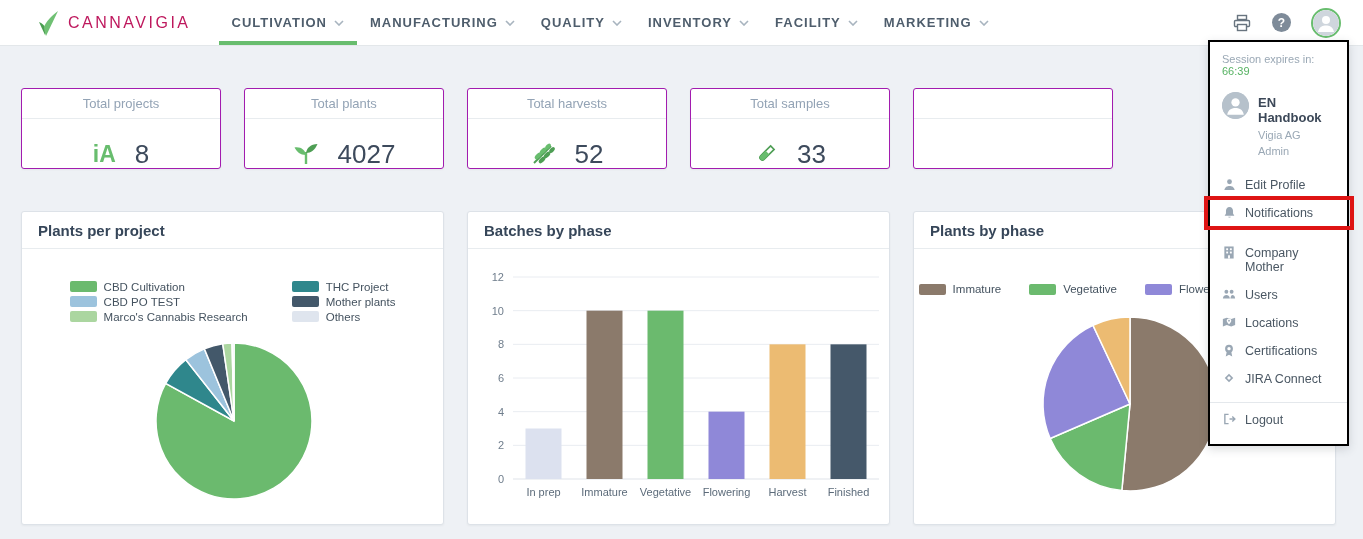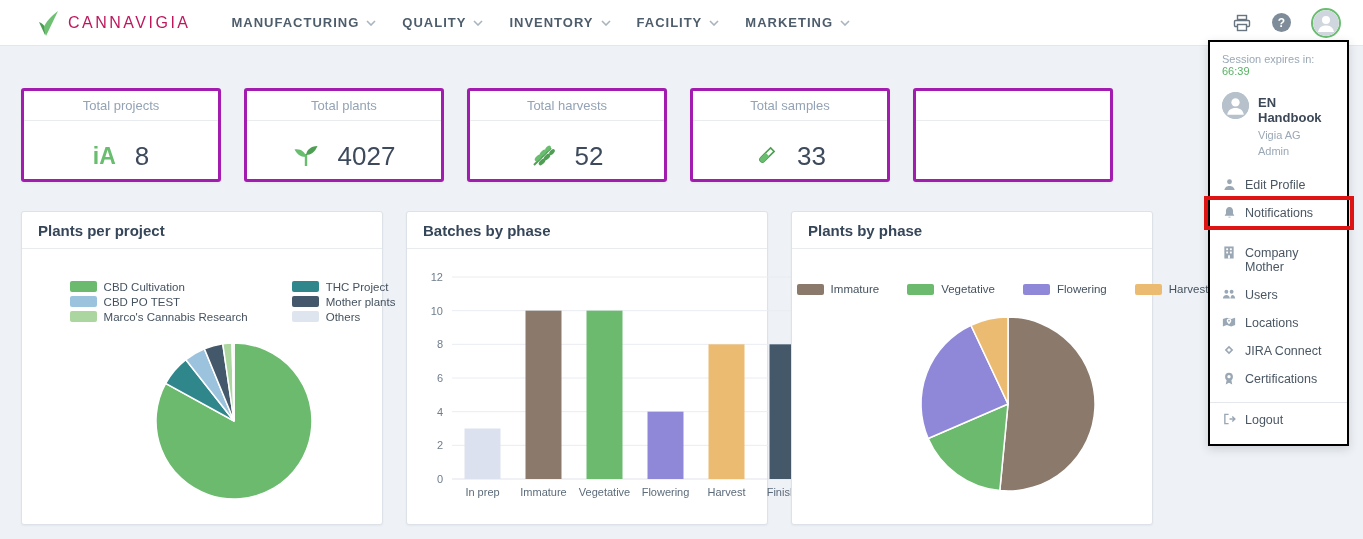--- a/index.html
+++ b/index.html
@@ -31,34 +31,34 @@
     width:19px; height:19px; border-radius:50%; background:#7e8b99;
     color:#fff; font-size:12px; font-weight:bold; display:flex; align-items:center; justify-content:center;
   }
   .avatar-ring {
     width:30px; height:30px; border-radius:50%; border:2px solid #68bd6e;
     background:#fff; display:flex; align-items:center; justify-content:center; overflow:hidden;
   }
   
   .stats-row { position:absolute; left:21px; top:88px; display:flex; gap:23px; }
   .stat-card {
-    width:200px; height:94px; background:#fff; border:3px solid #a21caf;
+    width:200px; height:81px; background:#fff; border:1px solid #a21caf;
     border-radius:3px; box-shadow:0 1px 2px rgba(40,50,60,.05);
   }
   .stat-label {
     height:30px; line-height:29px; text-align:center; font-size:13px;
     color:#93a3b5; border-bottom:1px solid #e8ecef;
   }
   .stat-body { height:70px; display:flex; align-items:center; justify-content:center; gap:19px; }
   .stat-value { font-size:26px; color:#3d4a5c; }
   .iA { font-size:23px; font-weight:800; color:#68bd6e; letter-spacing:0; }
   
   .charts-row { position:absolute; left:21px; top:211px; display:flex; gap:23px; }
   .chart-card {
-    width:362px; height:314px; background:#fff; border:1px solid #dde2e8;
+    width:423px; height:314px; background:#fff; border:1px solid #dde2e8;
     border-radius:3px; box-shadow:0 1px 2px rgba(40,50,60,.05); position:relative;
   }
   .chart-header {
     height:37px; padding:10px 16px; font-size:15px; font-weight:bold; color:#364659;
     border-bottom:1px solid #e8ecef;
   }
   .chart-body { position:absolute; left:0; top:37px; width:421px; height:275px; overflow:hidden; }
   .chart-svg { position:absolute; left:0; top:0; }
   .legend-cols {
     position:absolute; left:0; right:0; top:30px;
@@ -106,20 +106,26 @@
   <div class="logo">
     <span style="display:flex;">
       <svg width="26" height="28" viewBox="0 0 26 28">
         <path d="M5 13 L11 26 L13 21 C10 16 8 14 5 13 Z" fill="#4a9e50"></path>
         <path d="M12 27 L24 2 C17 7 12 13 10 18 C10 21 11 24 12 27 Z" fill="#6fc073"></path>
       </svg>
     </span>
     <span class="brand-text">CANNAVIGIA</span>
   </div>
   <div class="nav-items">
+    <div class="nav-item active">
+      <span>CULTIVATION</span>
+      <svg class="chev" viewBox="0 0 10 6">
+          <polyline points="1,1 5,5 9,1" fill="none" stroke="#a8b4bf" stroke-width="1.6"></polyline>
+        </svg>
+    </div>
     <div class="nav-item">
       <span>MANUFACTURING</span>
       <svg class="chev" viewBox="0 0 10 6">
           <polyline points="1,1 5,5 9,1" fill="none" stroke="#a8b4bf" stroke-width="1.6"></polyline>
         </svg>
     </div>
     <div class="nav-item">
       <span>QUALITY</span>
       <svg class="chev" viewBox="0 0 10 6">
           <polyline points="1,1 5,5 9,1" fill="none" stroke="#a8b4bf" stroke-width="1.6"></polyline>
@@ -399,37 +405,37 @@
         <svg width="14" height="12" viewBox="0 0 16 12">
             <path d="M1 2.5 L5.5 1 L10.5 2.5 L15 1 L15 9.5 L10.5 11 L5.5 9.5 L1 11 Z" fill="#9aa7b4"></path>
             <path d="M8 2 C9.6 2 10.6 3.2 10.6 4.5 C10.6 6 8 8.6 8 8.6 C8 8.6 5.4 6 5.4 4.5 C5.4 3.2 6.4 2 8 2 Z" fill="#fff"></path>
             <circle cx="8" cy="4.5" r="1" fill="#9aa7b4"></circle>
           </svg>
       </span>
       <span>Locations</span>
     </div>
     <div class="menu-item">
       <span class="mi">
-        <svg width="12" height="12" viewBox="0 0 12 12">
-            <rect x="3" y="3" width="6" height="6" transform="rotate(45 6 6)" fill="#9aa7b4"></rect>
-            <rect x="4.6" y="4.6" width="2.8" height="2.8" transform="rotate(45 6 6)" fill="#fff"></rect>
-          </svg>
-      </span>
-      <span>JIRA Connect</span>
-    </div>
-    <div class="menu-item">
-      <span class="mi">
         <svg width="12" height="13" viewBox="0 0 12 14">
             <circle cx="6" cy="5" r="4.2" fill="#9aa7b4"></circle>
             <circle cx="6" cy="5" r="1.8" fill="#fff"></circle>
             <path d="M3.5 8.5 L2.5 13.5 L6 11.5 L9.5 13.5 L8.5 8.5 Z" fill="#9aa7b4"></path>
           </svg>
       </span>
       <span>Certifications</span>
     </div>
+    <div class="menu-item">
+      <span class="mi">
+        <svg width="12" height="12" viewBox="0 0 12 12">
+            <rect x="3" y="3" width="6" height="6" transform="rotate(45 6 6)" fill="#9aa7b4"></rect>
+            <rect x="4.6" y="4.6" width="2.8" height="2.8" transform="rotate(45 6 6)" fill="#fff"></rect>
+          </svg>
+      </span>
+      <span>JIRA Connect</span>
+    </div>
     <div class="menu-divider"></div>
     <div class="menu-item">
       <span class="mi">
         <svg width="13" height="12" viewBox="0 0 14 12">
             <path d="M6 1 L2 1 L2 11 L6 11" fill="none" stroke="#9aa7b4" stroke-width="1.5"></path>
             <path d="M7 6 L12.5 6 M10 3.2 L12.8 6 L10 8.8" fill="none" stroke="#9aa7b4" stroke-width="1.5"></path>
           </svg>
       </span>
       <span>Logout</span>
     </div>

